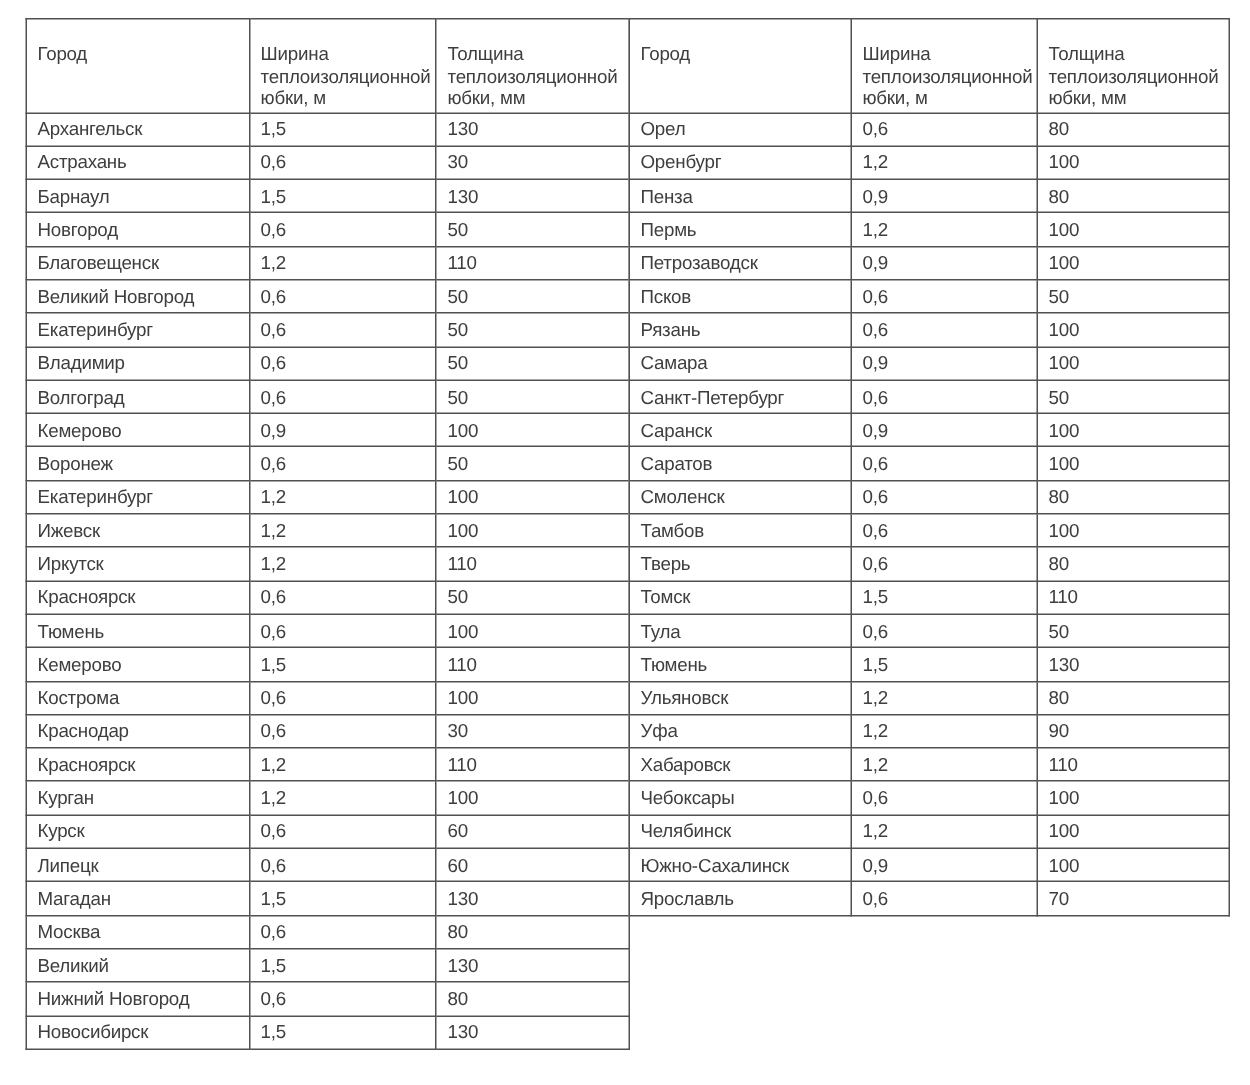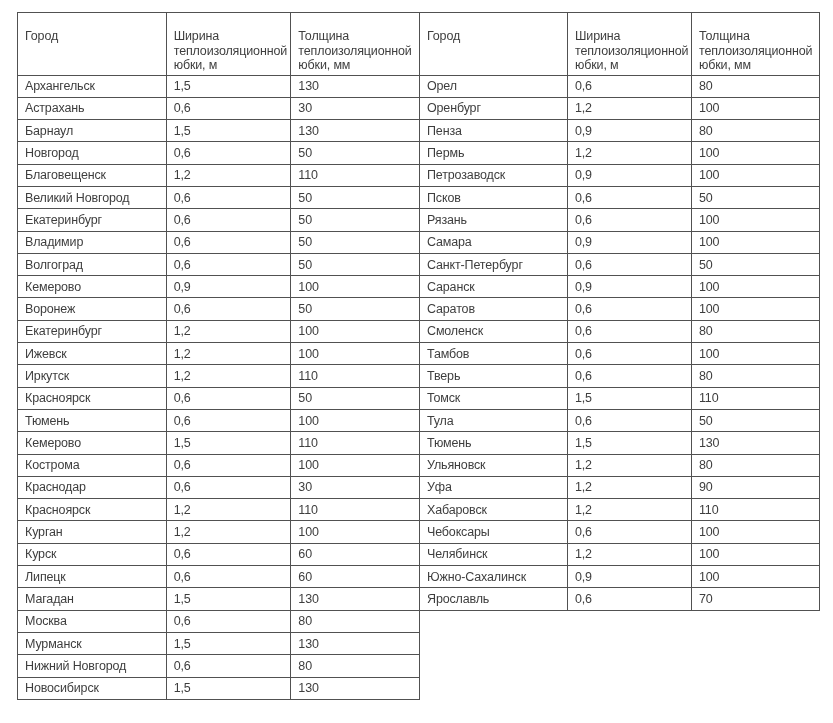--- a/index.html
+++ b/index.html
@@ -194,21 +194,21 @@
             <td>Магадан</td>
             <td>1,5</td>
             <td>130</td>
           </tr>
           <tr>
             <td>Москва</td>
             <td>0,6</td>
             <td>80</td>
           </tr>
           <tr>
-            <td>Мурманск</td>
+            <td>Великий</td>
             <td>1,5</td>
             <td>130</td>
           </tr>
           <tr>
             <td>Нижний Новгород</td>
             <td>0,6</td>
             <td>80</td>
           </tr>
           <tr>
             <td>Новосибирск</td>

